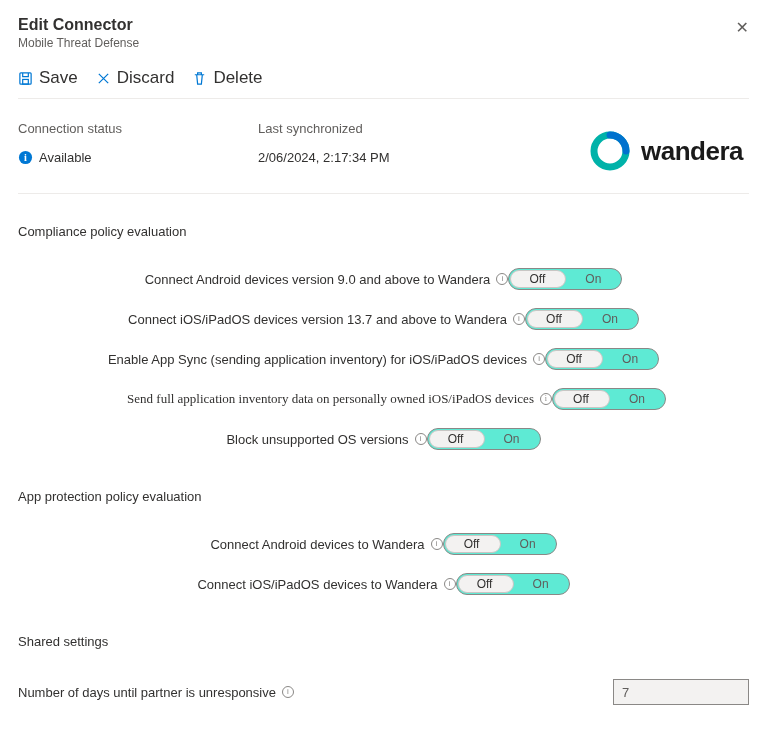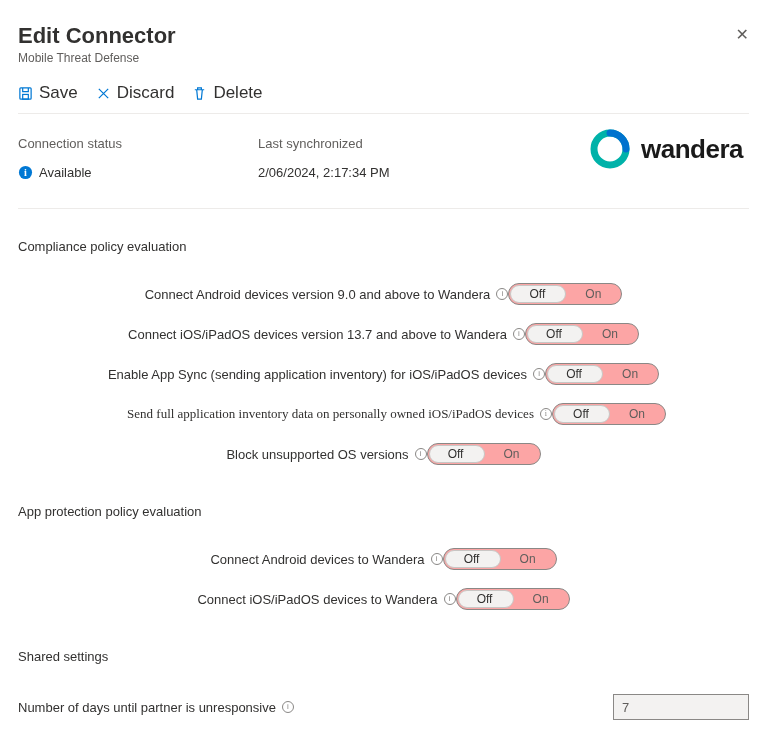--- a/index.html
+++ b/index.html
@@ -4,21 +4,21 @@
   <style>
     * { box-sizing: border-box; margin: 0; padding: 0; }
     body {
       font-family: "Segoe UI", -apple-system, sans-serif;
       font-size: 13px;
       color: #323130;
       padding: 16px 18px;
       width: 767px;
     }
     .header { position: relative; margin-bottom: 10px; }
-    .title { font-size: 22px; font-weight: 600; color: #323130; margin-top: 7px; }
+    .title { font-size: 16px; font-weight: 600; color: #323130; }
     .subtitle { font-size: 12px; color: #605e5c; margin-top: 2px; }
     .close-btn {
       position: absolute; top: 4px; right: 0;
       font-size: 16px; color: #605e5c; cursor: pointer;
       background: none; border: none; line-height: 1;
     }
     .toolbar {
       display: flex; gap: 18px; padding: 8px 0 10px 0;
       border-bottom: 1px solid #edebe9;
     }
@@ -30,41 +30,41 @@
     .tool-btn svg { width: 15px; height: 15px; }
     .status-row {
       display: flex; align-items: center;
       padding: 22px 0 28px 0;
       border-bottom: 1px solid #edebe9;
       position: relative;
     }
     .status-col { flex: 0 0 240px; }
     .status-label { font-size: 13px; color: #605e5c; margin-bottom: 14px; }
     .status-value { font-size: 13px; color: #323130; display: flex; align-items: center; gap: 6px; }
-    .brand { position: absolute; right: 6px; top: 14px; display: flex; align-items: center; gap: 10px; }
+    .brand { position: absolute; right: 6px; top: 31px; display: flex; align-items: center; gap: 10px; }
     .brand-text { font-size: 26px; font-weight: 700; color: #1a1a1a; letter-spacing: -0.5px; }
     .section-title { font-size: 13px; font-weight: 400; margin: 30px 0 20px 0; }
     .setting-row {
       display: flex; justify-content: center; align-items: center;
       padding: 9px 0;
     }
     .setting-row.indent .setting-label { padding-left: 26px; font-family: Liberation Serif, serif; }
     .setting-label { font-size: 13px; color: #323130; display: flex; align-items: center; gap: 6px; }
     .info-icon {
       display: inline-flex; align-items: center; justify-content: center;
       width: 12px; height: 12px; border: 1px solid #8a8886; border-radius: 50%;
       font-size: 8px; color: #8a8886; line-height: 1;
     }
     .toggle {
       position: relative;
       width: 114px; height: 22px;
       border: 1px solid #8a8886; border-radius: 11px;
       display: flex; align-items: center; justify-content: space-around;
       font-size: 12px; cursor: pointer;
-      background: #fca5a5;
+      background: #5eead4;
     }
     .toggle .opt { z-index: 2; width: 50%; text-align: center; color: #605e5c; }
     .toggle .opt.active { color: #323130; }
     .toggle .knob {
       position: absolute; top: 1px; left: 1px;
       width: 56px; height: 18px;
       background: #f3f2f1; border: 1px solid #c8c6c4; border-radius: 10px;
       transition: left .12s;
     }
     .divider { border: none; border-top: 1px solid #edebe9; margin: 18px 0 0 0; }

